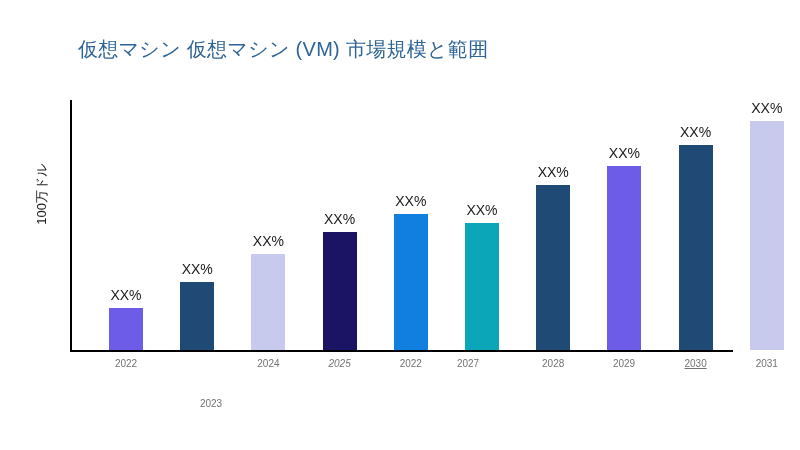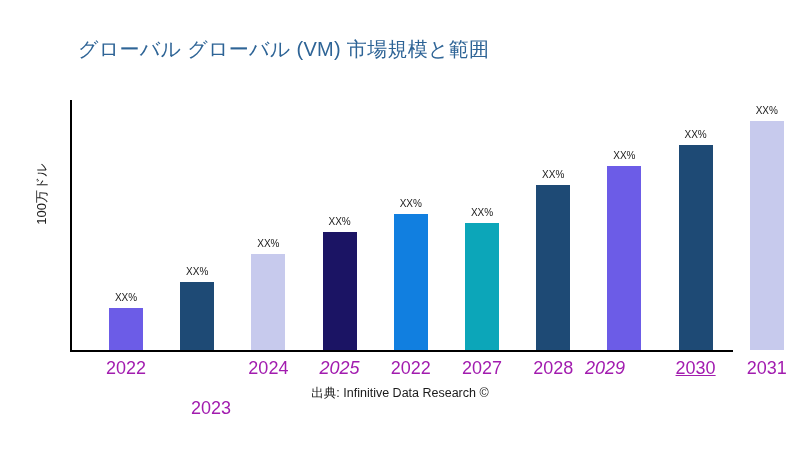--- a/index.html
+++ b/index.html
@@ -97,54 +97,54 @@
   .bar-rect {
     position: absolute;
     bottom: 0;
     left: 0;
     width: 34px;
   }
   .bar-value-label {
     position: absolute;
     left: 50%;
     transform: translateX(-50%);
-    font-size: 10px;
+    font-size: 14px;
     color: #1a1a1a;
     white-space: nowrap;
   }
 
   
   .x-tick-label {
     position: absolute;
     top: 258px;
     width: 60px;
     margin-left: -13px;
     text-align: center;
-    font-size: 18px;
-    color: #a21caf;
+    font-size: 10px;
+    color: #737373;
     white-space: nowrap;
   }
 
   
   #source-note {
     position: absolute;
     left: 0;
     top: 385px;
     width: 800px;
     text-align: center;
     font-size: 12.5px;
     color: #1a1a1a;
   }
 </style>
 </head>
 <body>
 
 <div id="chart-root">
 
-  <div id="chart-title">グローバル グローバル (VM) 市場規模と範囲</div>
+  <div id="chart-title">仮想マシン 仮想マシン (VM) 市場規模と範囲</div>
 
   <div id="y-axis-label">100万ドル</div>
 
   <div id="plot-area">
 
     <div id="y-axis-line"></div>
     <div id="x-axis-line"></div>
 
 
     <div id="bars-layer">
@@ -188,24 +188,23 @@
           <div class="bar-rect" style="height: 229px; background: rgb(199, 202, 237);"></div>
           <div class="bar-value-label" style="bottom: 234px;">XX%</div>
         </div>
       </div>
     <div id="ticks-layer">
         <div class="x-tick-label" style="left: 39px;">2022</div>
         <div class="x-tick-label" style="left: 124px; margin-top: 40px;">2023</div>
         <div class="x-tick-label" style="left: 181.4px;">2024</div>
         <div class="x-tick-label" style="left: 252.6px; font-style: italic;">2025</div>
         <div class="x-tick-label" style="left: 323.8px;">2022</div>
-        <div class="x-tick-label" style="left: 395px;">2027</div>
+        <div class="x-tick-label" style="left: 381px;">2027</div>
         <div class="x-tick-label" style="left: 466.2px; text-align: center;">2028</div>
-        <div class="x-tick-label" style="left: 518px; font-style: italic;">2029</div>
+        <div class="x-tick-label" style="left: 537px;">2029</div>
         <div class="x-tick-label" style="left: 608.6px; text-decoration: underline;">2030</div>
         <div class="x-tick-label" style="left: 679.8px;">2031</div>
       </div>
 
   </div>
 
-  <div id="source-note">出典: Infinitive Data Research ©</div>
 
 </div>
 
 </body></html>

